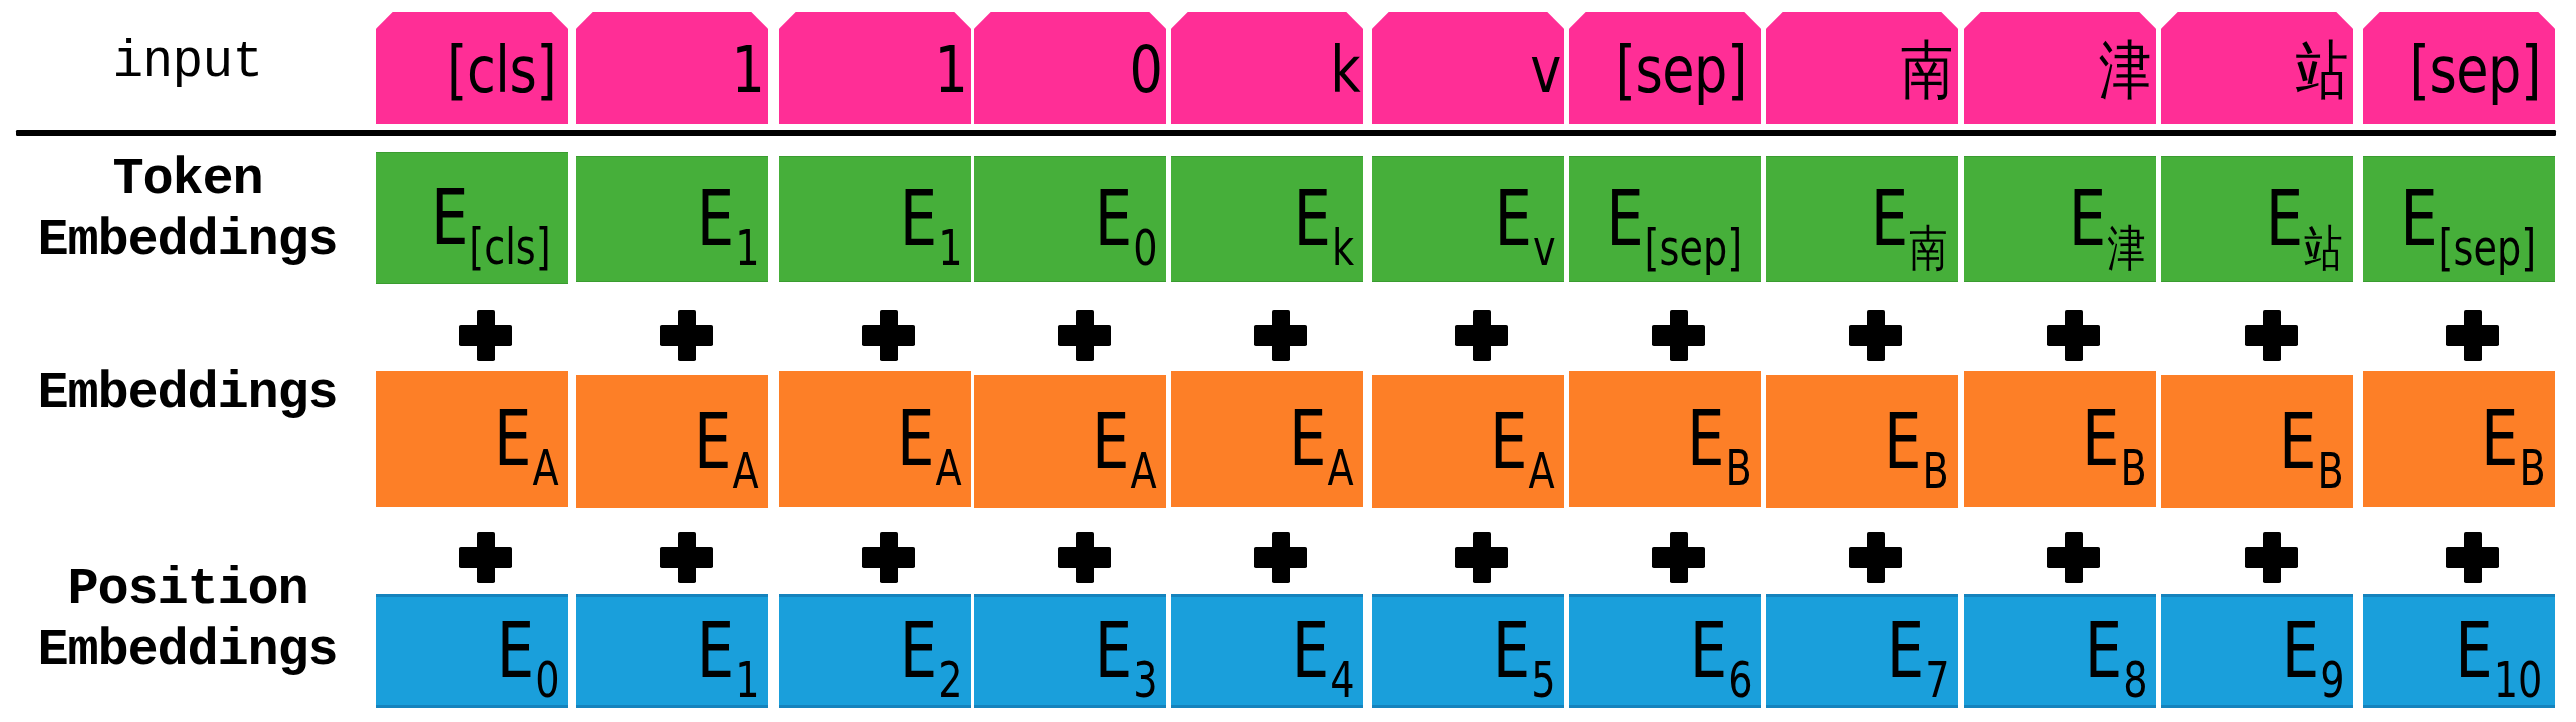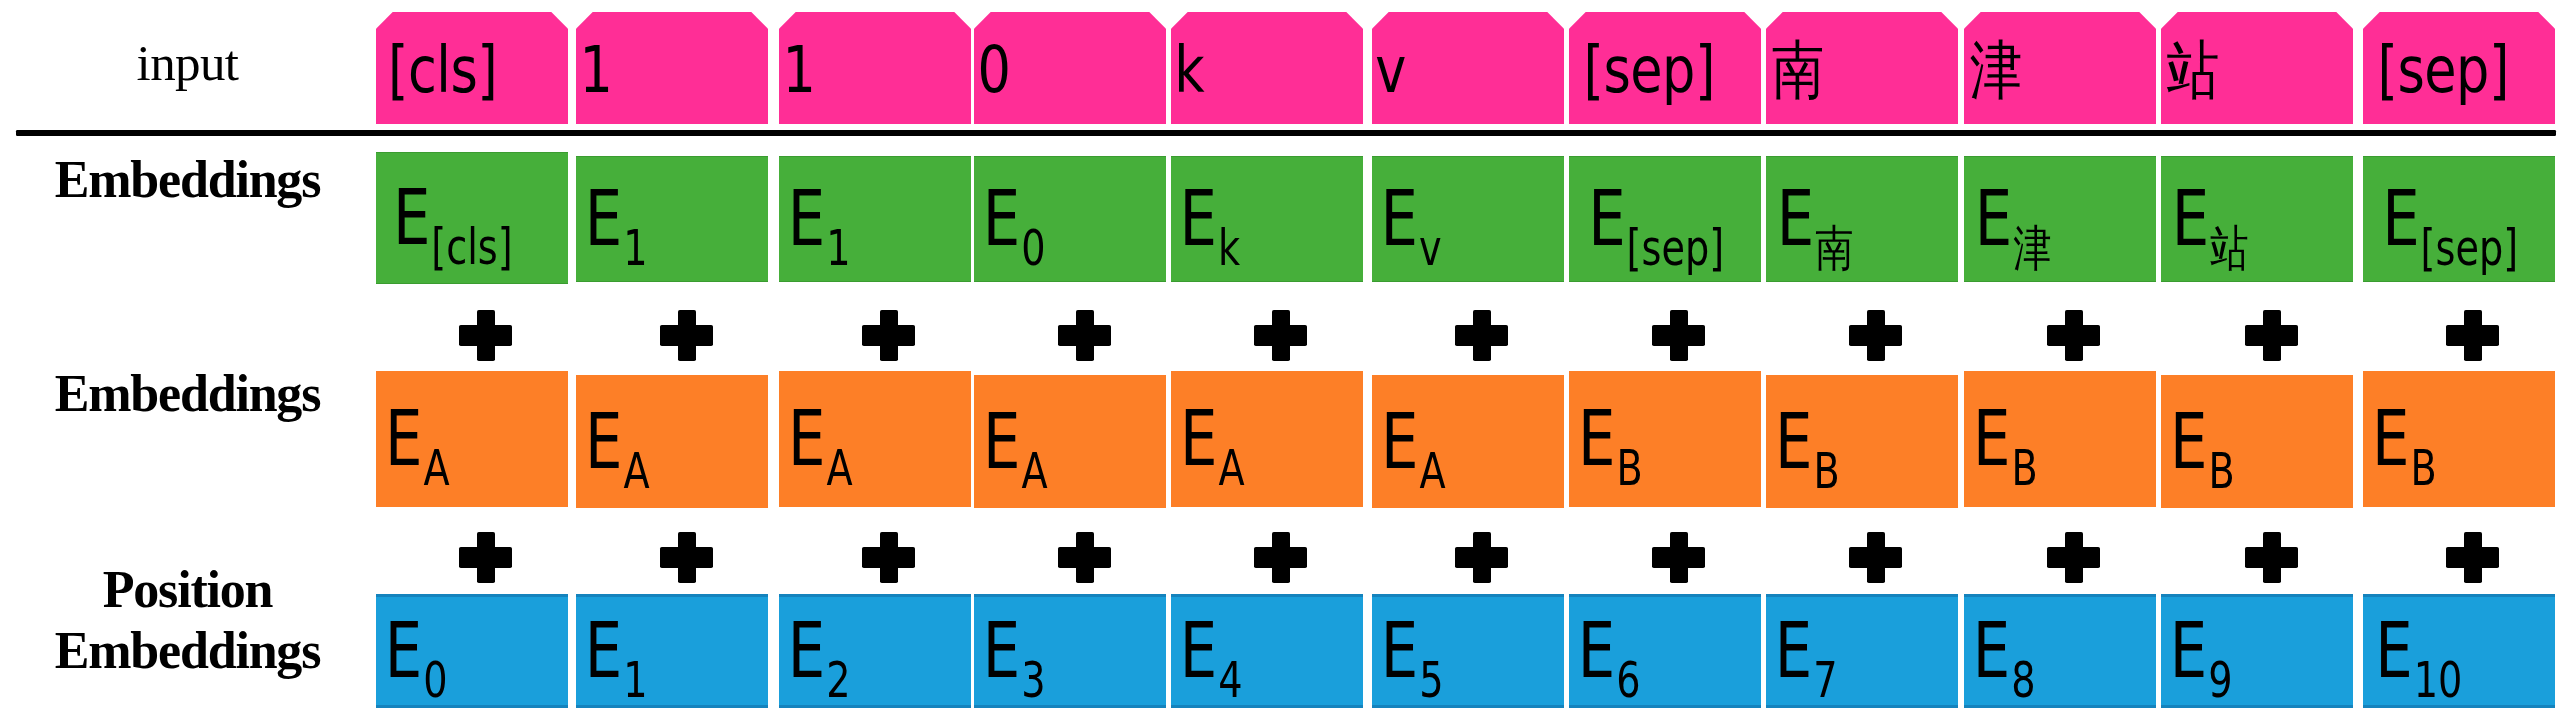--- a/index.html
+++ b/index.html
@@ -1,23 +1,23 @@
 <!DOCTYPE html>
 <html style="font-size:9.5px"><head>
 <meta charset="utf-8">
 <style>
   html, body { margin: 0; padding: 0; background: #ffffff; }
   body { width: 2576px; height: 722px; position: relative; overflow: hidden;
          font-family: "DejaVu Sans", "Liberation Sans", sans-serif; color: #000; }
   .label { position: absolute; left: 12px; width: 351px; text-align: center;
-           font-family: Liberation Serif, serif; line-height: 1.18; color: #000; }
+           font-family: Liberation Mono, monospace; line-height: 1.18; color: #000; }
   .label.bold { font-weight: bold; font-size: 52px; letter-spacing: -1.2px; }
   .label.input-label { font-size: 51px; font-weight: normal; letter-spacing: -0.6px; }
   .sep-line { position: absolute; left: 16px; top: 130px; width: 2540px; height: 6px; background: #000; border-radius: 1.2px; }
-  .cell { position: absolute; box-sizing: border-box; display: flex; align-items: center; justify-content: flex-start; }
+  .cell { position: absolute; box-sizing: border-box; display: flex; align-items: center; justify-content: flex-end; }
   .pink { background: #FF2E96;
           clip-path: polygon(16.7px 0, calc(100% - 16.7px) 0, 100% 16.7px, 100% 100%, 0 100%, 0 16.7px); }
   .pink .tok { font-family: "DejaVu Sans", sans-serif; font-size: 64px; font-weight: normal;
                transform: scaleX(0.82); display: inline-block; line-height: 1; letter-spacing: -0.6px; }
   .green { background: #46AF3A; border-top: 1.8px solid #3a9c30; border-bottom: 1.8px solid #3a9c30; }
   .orange { background: #FD7F27; }
   .blue { background: #1A9FDB; border-top: 3px solid #1583bd; border-bottom: 3px solid #1583bd; }
   .emb { display: inline-flex; align-items: baseline; transform: scaleX(0.78); line-height: 1; }
   .emb .E { font-family: "DejaVu Sans", sans-serif; font-size: 76px; }
   .emb .sub { font-family: "DejaVu Sans", sans-serif; font-size: 49px; position: relative; top: 20px; margin-left: 1.2px; }
@@ -25,20 +25,21 @@
   .plus::before { content: ""; position: absolute; left: 18px; top: 0; width: 18px; height: 51px; background: #000; border-radius: 1.8px; }
   .plus::after { content: ""; position: absolute; left: 0; top: 15px; width: 53px; height: 21px; background: #000; border-radius: 1.8px; }
 </style>
 </head>
 <body>
 
 <div class="label input-label" style="top:33px;">
   <span>input</span>
 </div>
 <div class="label bold" style="top:149px;">
+  <div>Token</div>
   <div>Embeddings</div>
 </div>
 <div class="label bold" style="top:363px;">
   <div>Embeddings</div>
 </div>
 <div class="label bold" style="top:559px;">
   <div>Position</div>
   <div>Embeddings</div>
 </div>
 

